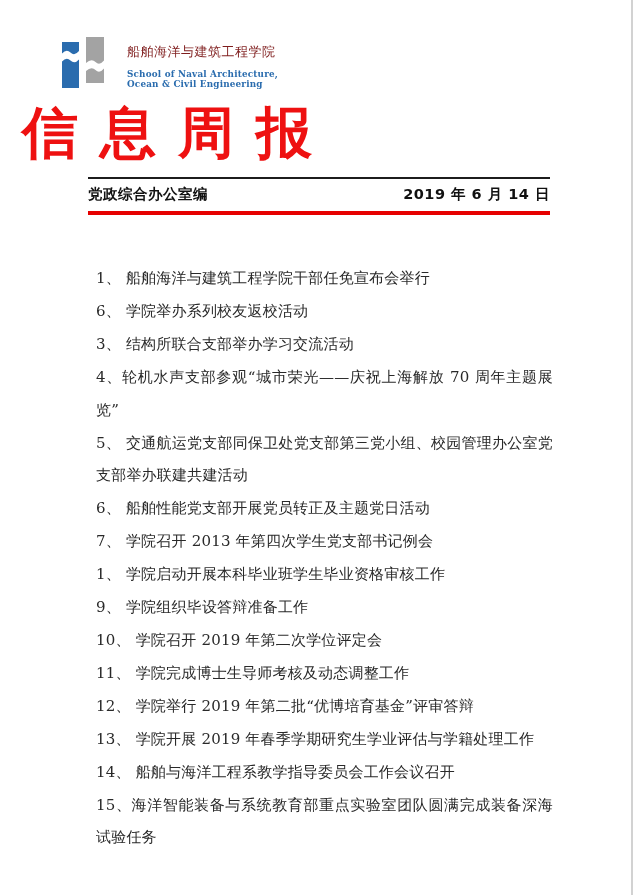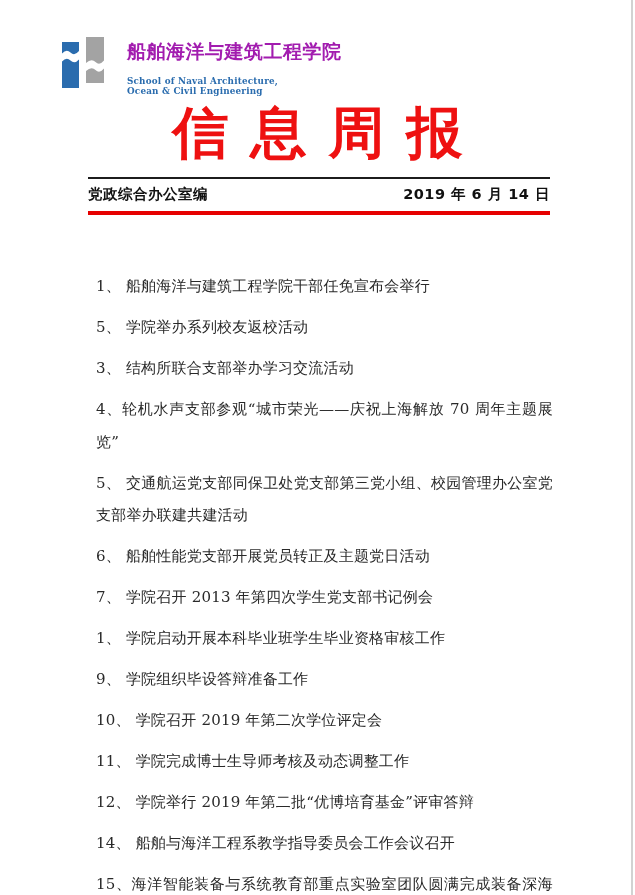--- a/index.html
+++ b/index.html
@@ -25,42 +25,42 @@
     position: absolute;
     left: 62px; top: 37px;
     display: flex;
     align-items: flex-start;
     gap: 23px;
   }
   .logo-mark { width: 42px; height: 52px; display: block; }
   .logo-text { padding-top: 7px; }
   .logo-cn {
     font-family: "DejaVu Sans", "Liberation Sans", sans-serif;
-    font-weight: bold;
-    font-size: 19px;
+    font-weight: normal;
+    font-size: 13px;
     line-height: 15px;
-    color: #a21caf;
+    color: #7f1d1d;
     letter-spacing: 0.5px;
   }
   .logo-en {
-    margin-top: 17px;
+    margin-top: 10px;
     font-family: "DejaVu Serif", "Liberation Serif", serif;
     font-weight: bold;
     font-size: 8.8px;
     line-height: 10px;
     color: #2a6cae;
     letter-spacing: 0.2px;
   }
 
   
   .title {
     position: absolute;
     left: 0; right: 0;
     top: 99px;
-    text-align: center;
+    text-align: left;
     font-family: "DejaVu Serif", "Liberation Serif", serif;
     font-weight: 900;
     font-size: 56px;
     line-height: 66px;
     color: #ee1111;
     letter-spacing: 22px;
     text-indent: 22px;
     white-space: nowrap;
   }
 
@@ -90,21 +90,20 @@
     left: 96px; top: 262px;
     width: 457px;
   }
   .news-item {
     font-family: "DejaVu Serif", "Liberation Serif", serif;
     font-size: 15px;
     line-height: 32.9px;
     color: #292929;
     text-align: justify;
     letter-spacing: 0.2px;
-    margin-top: 8px;
   }
 </style>
 </head>
 <body>
 
 <div class="page">
 
   <div class="page-edge"></div>
 
   <div class="logo">
@@ -135,21 +134,21 @@
     </div>
     <div class="rule-red" style="background: rgb(230, 0, 0);"></div>
   </div>
 
   <div class="news-list">
 
   <div class="news-item">
       <span>1、 船舶海洋与建筑工程学院干部任免宣布会举行</span>
     </div>
       <div class="news-item">
-      <span>5、 学院举办系列校友返校活动</span>
+      <span>6、 学院举办系列校友返校活动</span>
     </div>
       <div class="news-item">
       <span>3、 结构所联合支部举办学习交流活动</span>
     </div>
       <div class="news-item">
       <span>4、轮机水声支部参观“城市荣光——庆祝上海解放 70 周年主题展览”</span>
     </div>
       <div class="news-item">
       <span>5、 交通航运党支部同保卫处党支部第三党小组、校园管理办公室党支部举办联建共建活动</span>
     </div>
@@ -168,20 +167,23 @@
       <div class="news-item">
       <span>10、 学院召开 2019 年第二次学位评定会</span>
     </div>
       <div class="news-item">
       <span>11、 学院完成博士生导师考核及动态调整工作</span>
     </div>
       <div class="news-item">
       <span>12、 学院举行 2019 年第二批“优博培育基金”评审答辩</span>
     </div>
       <div class="news-item">
+      <span>13、 学院开展 2019 年春季学期研究生学业评估与学籍处理工作</span>
+    </div>
+      <div class="news-item">
       <span>14、 船舶与海洋工程系教学指导委员会工作会议召开</span>
     </div>
       <div class="news-item">
       <span>15、海洋智能装备与系统教育部重点实验室团队圆满完成装备深海试验任务</span>
     </div>
     </div>
 
 </div>
 
 </body></html>

